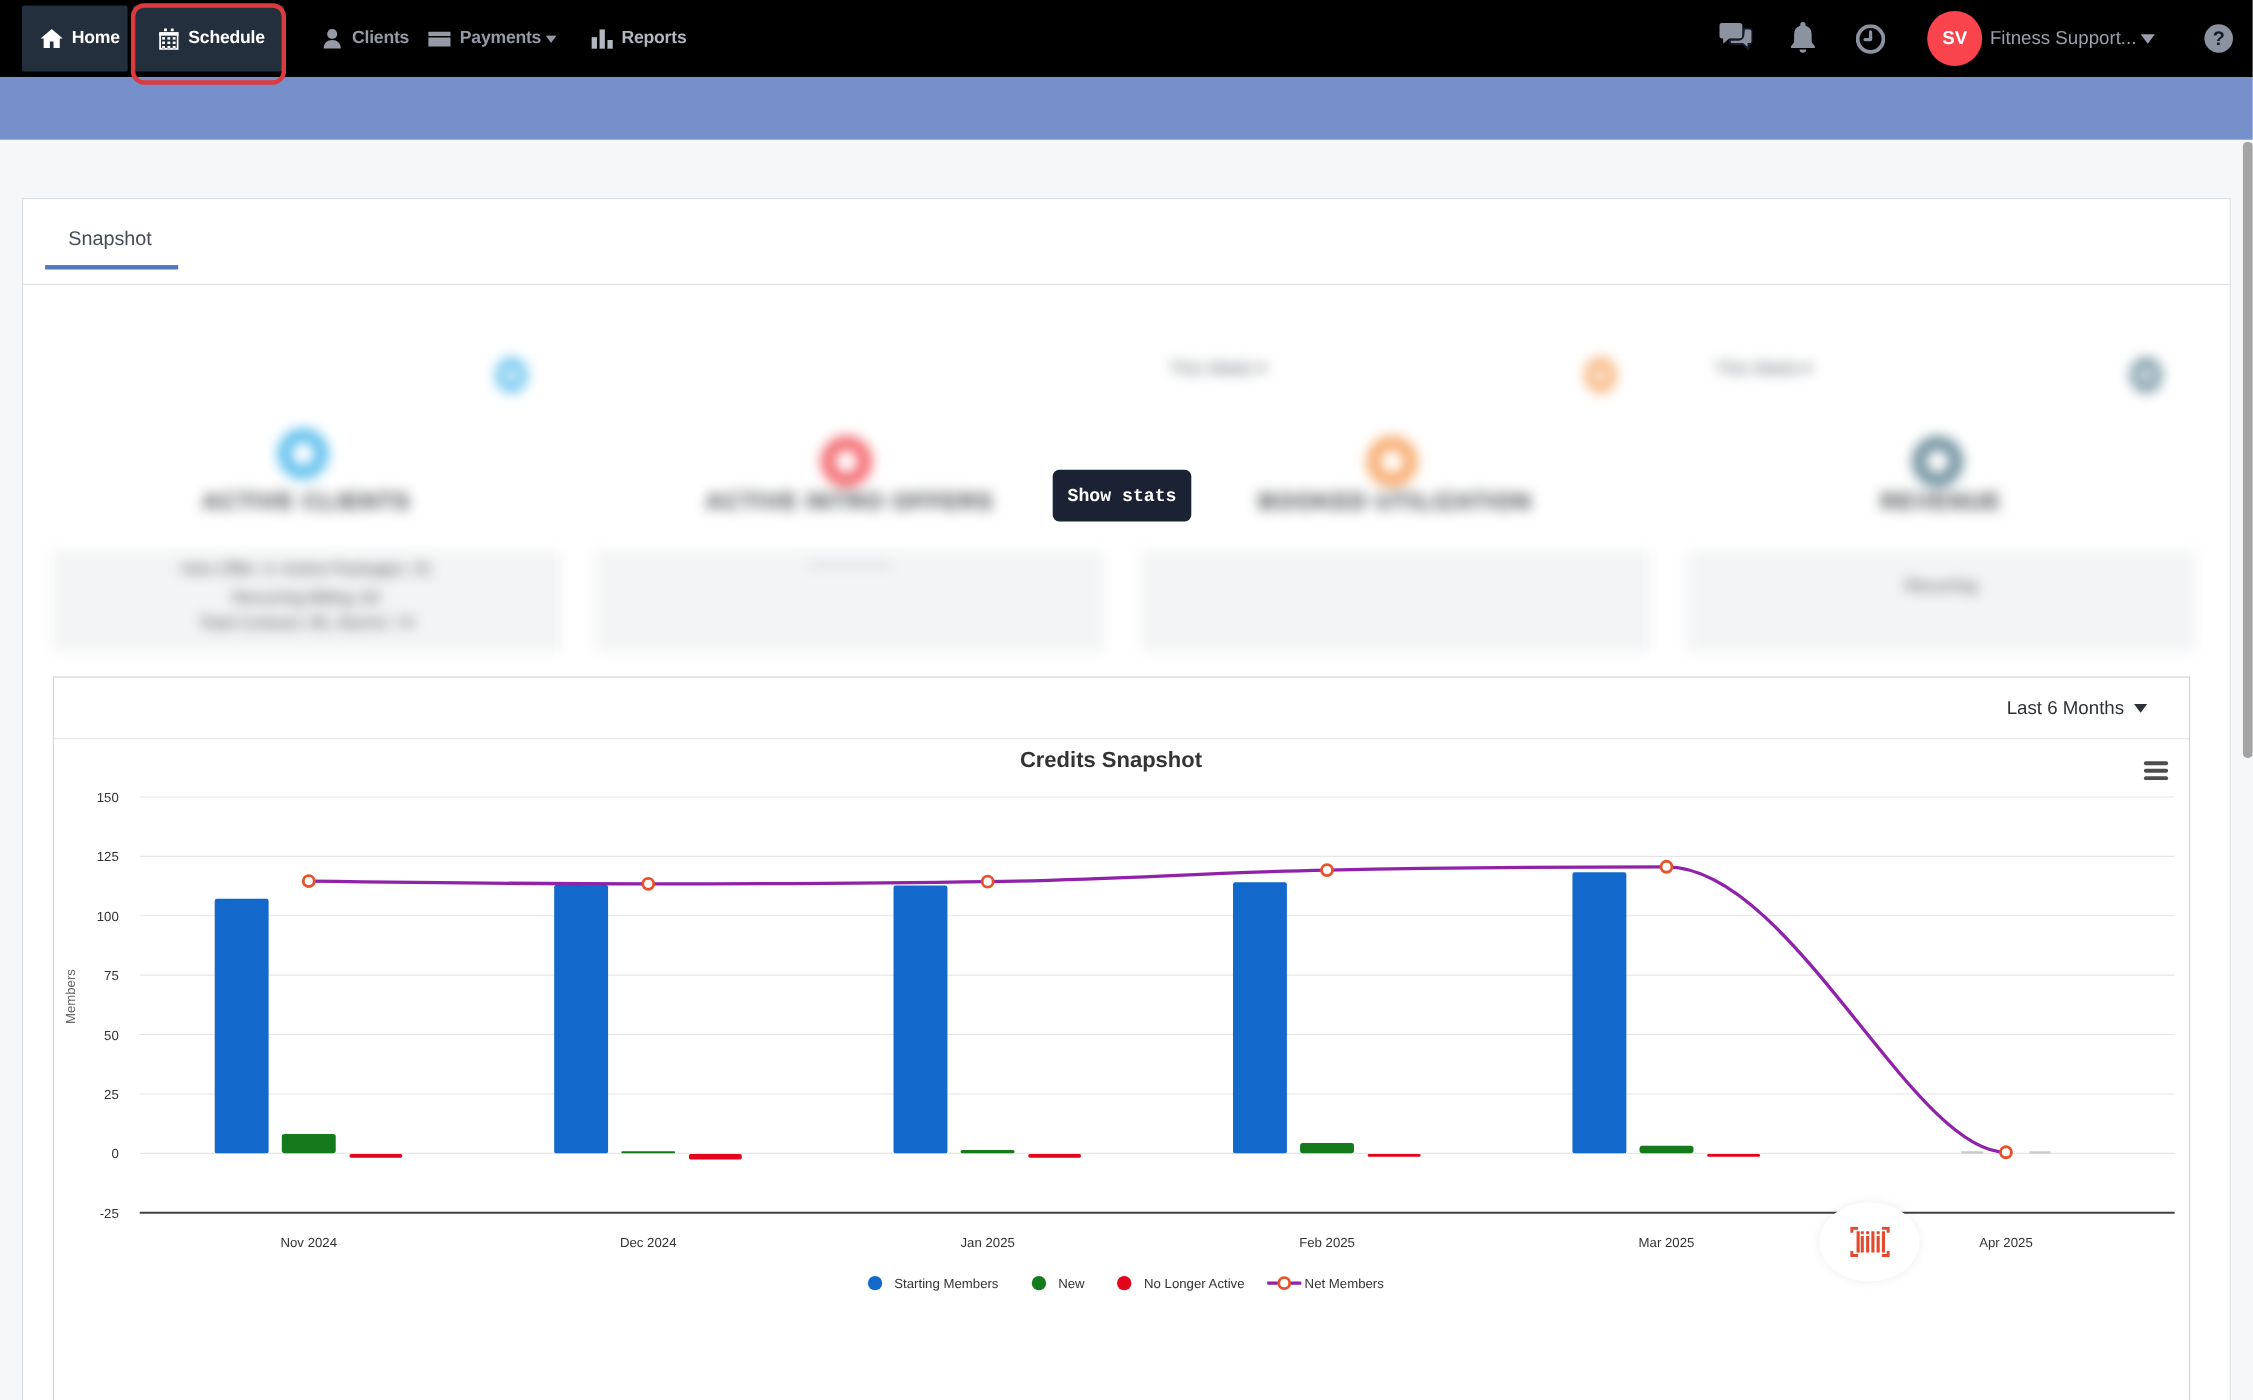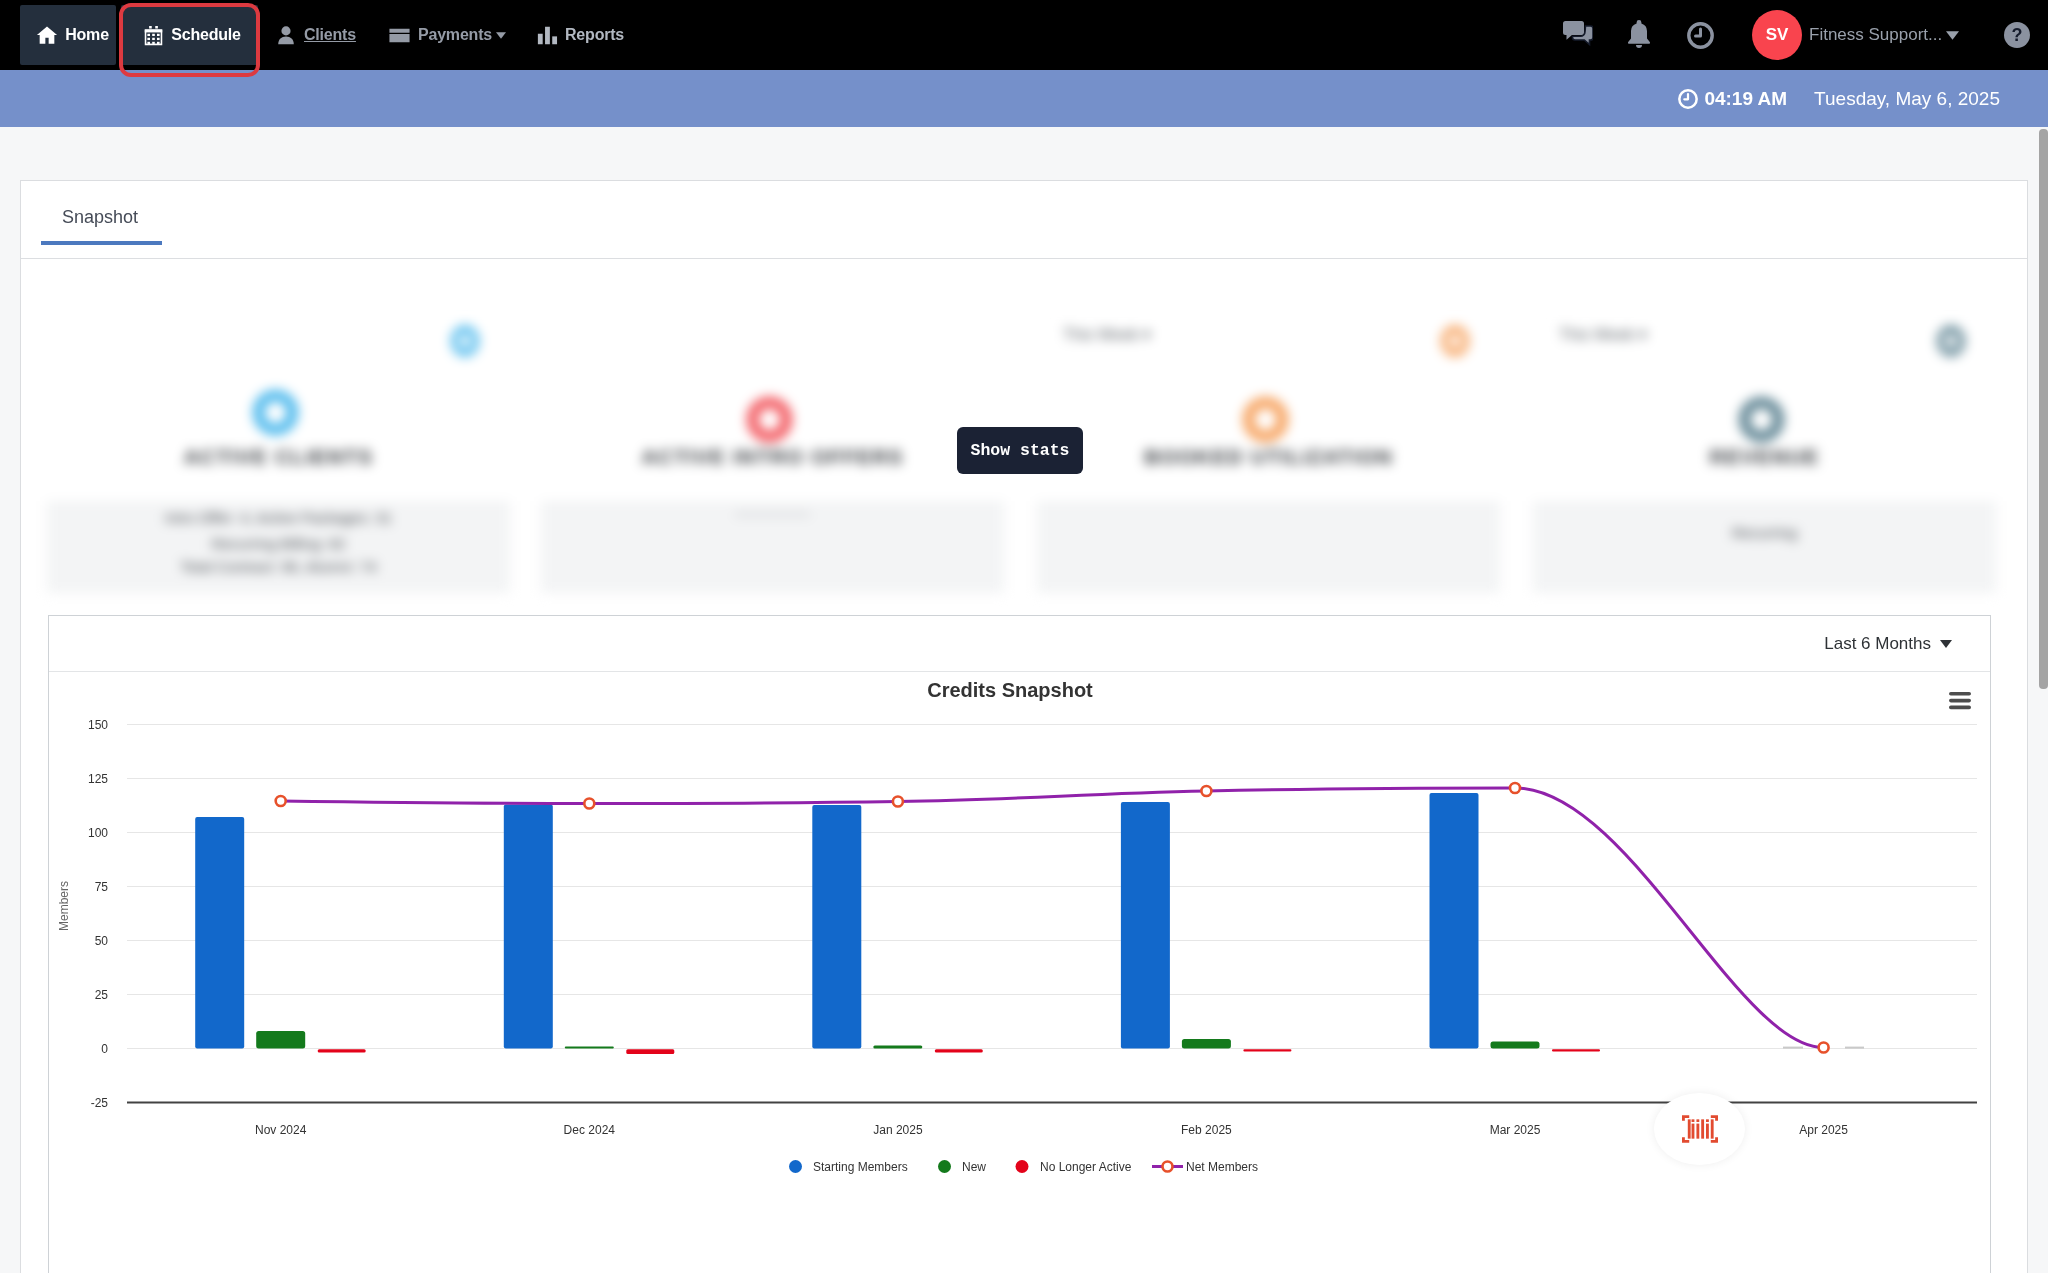--- a/index.html
+++ b/index.html
@@ -52,21 +52,21 @@
         <rect x="10.5" y="10" width="3" height="2.6" fill="#fff"></rect>
         <rect x="16" y="10" width="3" height="2.6" fill="#fff"></rect>
         <rect x="5" y="14.6" width="3" height="2.6" fill="#fff"></rect>
         <rect x="10.5" y="14.6" width="3" height="2.6" fill="#fff"></rect>
         <rect x="16" y="14.6" width="3" height="2.6" fill="#fff"></rect>
         <rect x="5" y="19.2" width="3" height="2.6" fill="#fff"></rect>
         <rect x="10.5" y="19.2" width="3" height="2.6" fill="#fff"></rect>
         <rect x="16" y="19.2" width="3" height="2.6" fill="#fff"></rect>
       </svg>Schedule
   </div>
-  <div class="navitem navgray" style="left:275px;text-decoration:underline;">
+  <div class="navitem navgray" style="left:291px;">
     <svg width="22" height="22" viewBox="0 0 24 24" fill="#959ba6">
         <circle cx="12" cy="7.5" r="5"></circle>
         <path d="M3.5 22 c0-5.5 3.6-8.5 8.5-8.5 s8.5 3 8.5 8.5 Z"></path>
       </svg>Clients
   </div>
   <div class="navitem navgray" style="left:388px;">
     <svg width="23" height="23" viewBox="0 0 24 24" fill="#959ba6">
         <path d="M1.5 5 h21 v4 h-21 Z M1.5 10.5 h21 v8.5 h-21 Z"></path>
       </svg>Payments
     <svg width="10" height="7" viewBox="0 0 12 8" style="margin-left:-3px;">
@@ -93,27 +93,20 @@
     </svg>
   <div class="abs" style="left:1752px; top:10px; width:50px; height:50px; border-radius:50%; background:#f9444e; color:#fff; font-size:17px; font-weight:700; display:flex; align-items:center; justify-content:center;">SV</div>
   <div class="abs" style="left:1809px; top:0; height:70px; display:flex; align-items:center; font-size:17px; color:#99a0ab;">Fitness Support...</div>
   <svg class="abs" style="left:1946px; top:31px;" width="13" height="9" viewBox="0 0 12 8">
       <path d="M0 0 L12 0 L6 8 Z" fill="#99a0ab"></path>
     </svg>
   <div class="abs" style="left:2004px; top:22px; width:26px; height:26px; border-radius:50%; background:#8b92a0; color:#151b2b; font-size:18px; font-weight:700; display:flex; align-items:center; justify-content:center;">?</div>
 </div>
 <div id="redbox"></div>
 <div id="bluebar">
-  <div class="abs" style="right:48px; top:0; height:57px; display:flex; align-items:center; font-size:19px;">
-    <svg width="20" height="20" viewBox="0 0 27 27" style="margin-right:6px;">
-        <circle cx="13.5" cy="13.5" r="11.7" fill="none" stroke="#fff" stroke-width="3.4"></circle>
-        <path d="M13.5 7 v7 h-5" fill="none" stroke="#fff" stroke-width="3" stroke-linecap="round" stroke-linejoin="round"></path>
-      </svg>
-    <b>04:19 AM</b><span style="width:27px;"></span>Tuesday, May 6, 2025
-  </div>
 </div>
 <div id="card">
   <div class="abs" style="left:41px; top:26px; font-size:18px; color:#454b57;">Snapshot</div>
   <div class="abs" style="left:20px; top:60px; width:121px; height:4px; background:#4c79bf;"></div>
   <div class="abs" style="left:0; top:77px; width:2006px; height:1px; background:#dcdee1;"></div>
 </div>
 
 <div class="scard" style="left:47px;">
   <div class="w"></div>
     <div class="f"></div>

